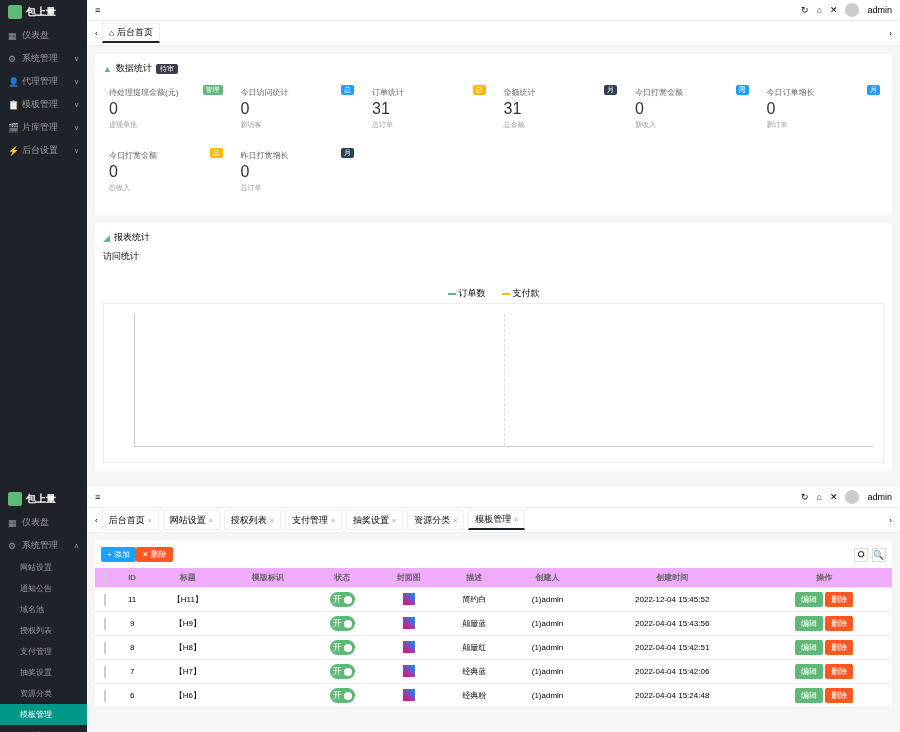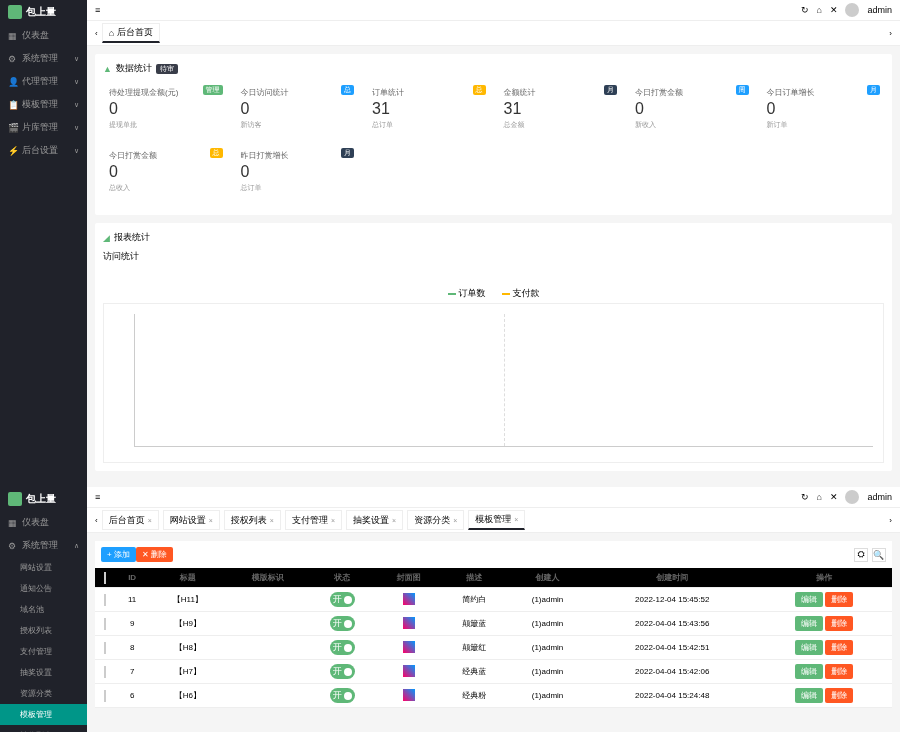--- a/index.html
+++ b/index.html
@@ -49,21 +49,21 @@
 .legend-dot{width:8px;height:2px}
 .toolbar{display:flex;align-items:center;padding:6px;background:#fff}
 .btn{padding:2px 6px;border:none;border-radius:2px;color:#fff;cursor:pointer;font-size:8px}
 .btn-blue{background:#1e9fff}
 .btn-red{background:#ff5722}
 .btn-green{background:#5fb878}
 .toolbar-right{margin-left:auto;display:flex;gap:4px}
 .tool-icon{width:14px;height:14px;border:1px solid #ddd;display:flex;align-items:center;justify-content:center;cursor:pointer}
 table{width:100%;border-collapse:collapse;background:#fff}
 th,td{padding:4px;text-align:center;border-bottom:1px solid #eee;font-size:8px}
-th{background:#000000;color:#666}
+th{background:#f0abfc;color:#666}
 .checkbox{width:10px;height:10px;border:1px solid #ccc}
 .switch{display:inline-flex;align-items:center;background:#5fb878;border-radius:8px;padding:1px 3px;color:#fff;font-size:7px;gap:2px}
 .switch-dot{width:8px;height:8px;background:#fff;border-radius:50%}
 .thumb{width:12px;height:12px;background:linear-gradient(45deg,#f06,#09f);display:inline-block}
 </style>
 </head>
 <body>
 
 <div class="screen">
 

